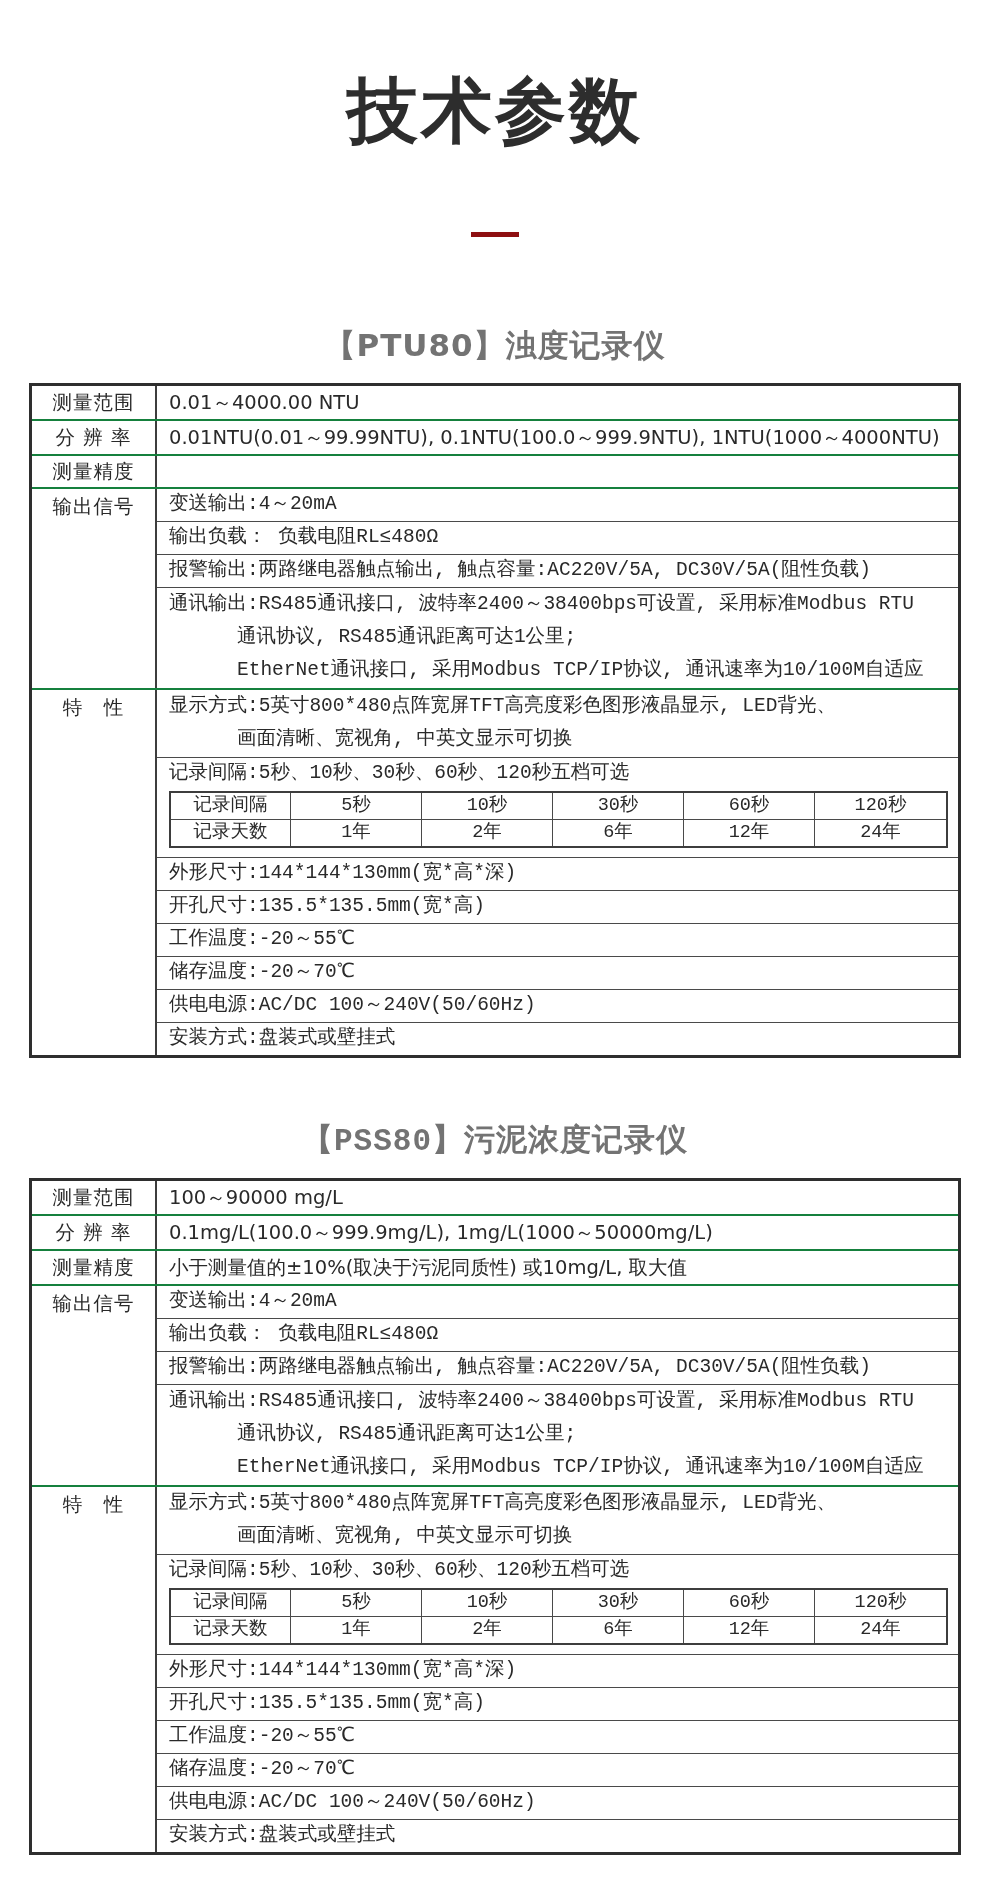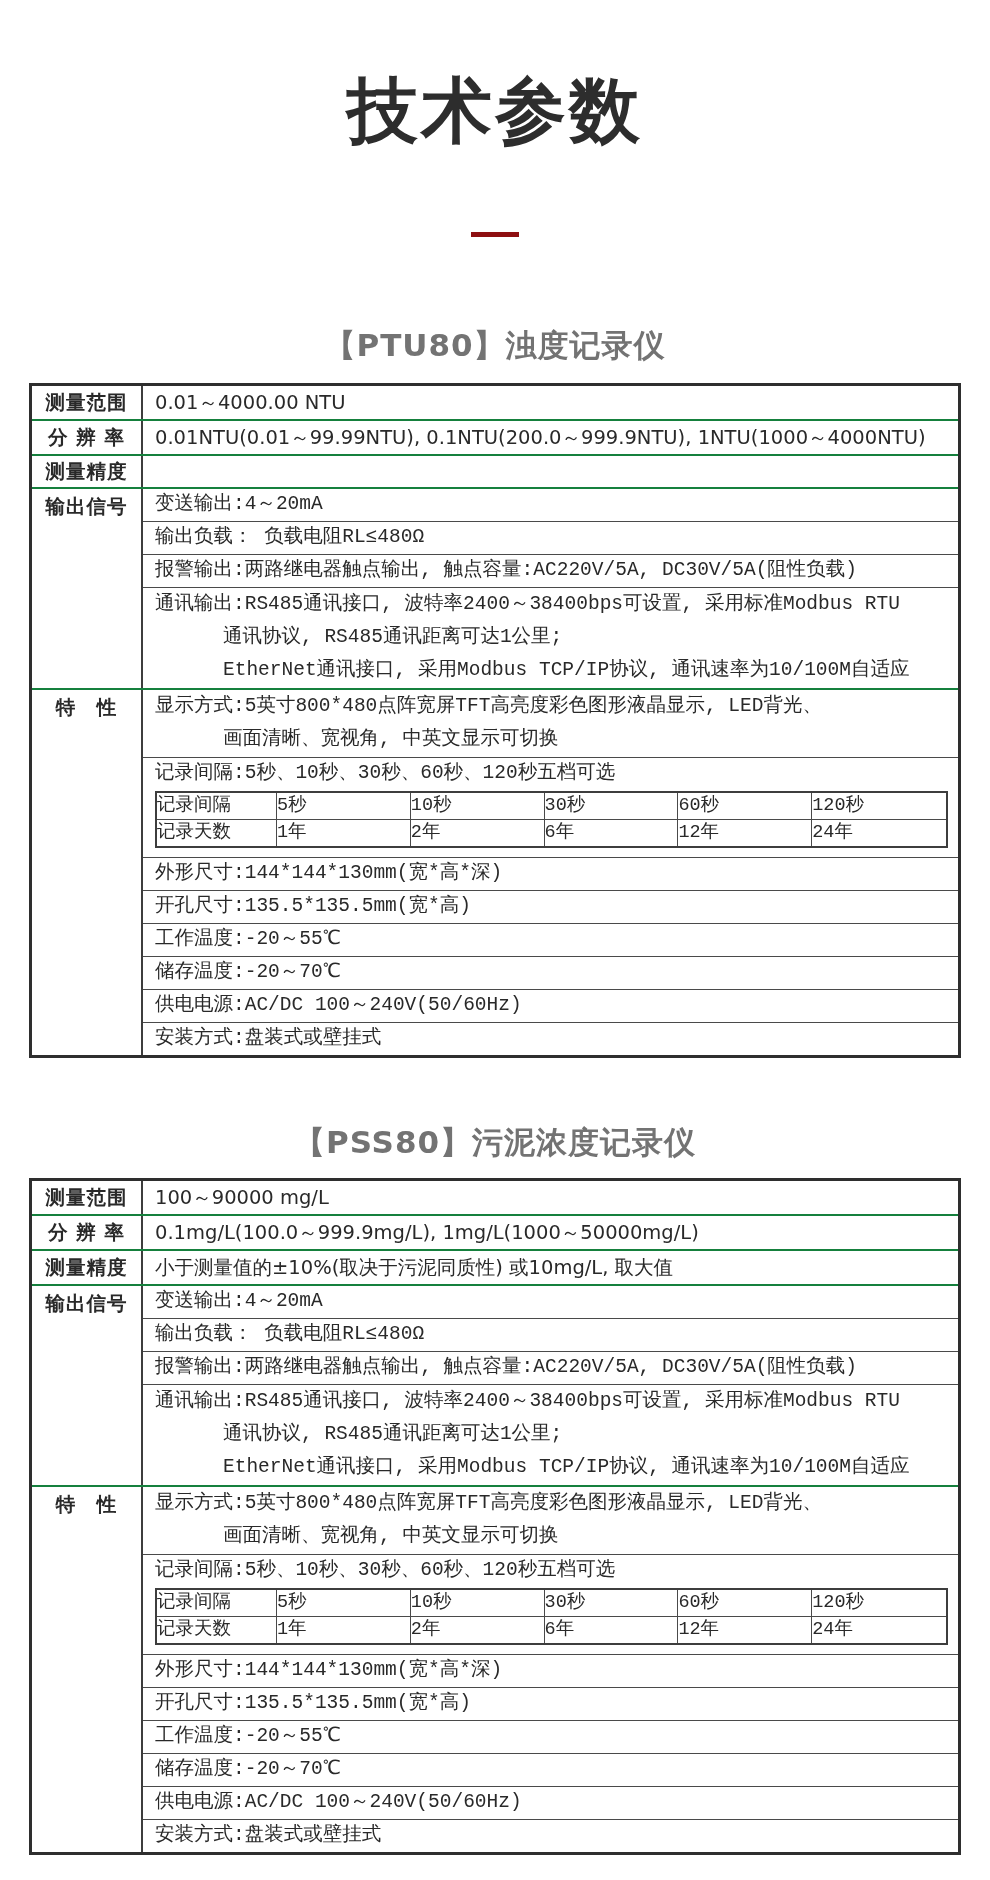--- a/index.html
+++ b/index.html
@@ -29,21 +29,21 @@
   .section-heading{
     margin:0;
     text-align:center;
     font-size:31px;
     font-weight:700;
     color:#737373;
     letter-spacing:1px;
     line-height:40px;
   }
   .section-heading.first{margin-top:88px;}
-  .section-heading.second{margin-top:64px;}
+  .section-heading.second{margin-top:64px;font-family:Liberation Mono, monospace;}
 
   .spec-table{
     width:926px;
     margin:18px auto 0;
     border:3px solid #2e2e2e;
     font-size:19.5px;
     color:#292929;
   }
   .spec-table.second{margin-top:16px;}
 
@@ -51,23 +51,22 @@
   .main-row + .main-row{border-top:2px solid #15803d;}
 
   .cell-label{
     flex:0 0 109px;
     border-right:2px solid #3d3d3d;
     display:flex;
     align-items:center;
     justify-content:center;
     text-align:center;
     letter-spacing:1px;
-    padding:0 0;
+    padding:0 7px;
     line-height:31px;
-    font-weight:bold;
   }
   .main-row.group .cell-label{align-items:flex-start;padding-top:2px;}
 
   .cell-content{flex:1;min-width:0;}
   .cell-content.single{
     display:flex;align-items:center;
     min-height:33px;
     padding:0 6px 0 12px;
     white-space:nowrap;
   }
@@ -79,21 +78,21 @@
   .sub-row .line.indent{padding-left:68px;}
   .sub-row.plain{line-height:31px;min-height:31px;white-space:nowrap;}
 
   .sub-row.record{padding:0 10px 9px 12px;}
   .sub-row.record .note{line-height:31px;white-space:nowrap;}
   .record-table{
     margin:2px 0 0 0;
     border:2px solid #3d3d3d;
     display:grid;
     grid-template-columns:120px repeat(5,1fr);
-    text-align:left;
+    text-align:center;
     font-size:18.5px;
   }
   .rt-cell{
     line-height:26px;
     min-height:26px;
     border-right:1.5px solid #4a4a4a;
     border-bottom:1.5px solid #4a4a4a;
   }
   .rt-cell:nth-child(6n){border-right:none;}
   .rt-cell:nth-child(n+7){border-bottom:none;}
@@ -112,21 +111,21 @@
 
   <div class="spec-table">
 
     <div class="main-row simple">
       <div class="cell-label">测量范围</div>
       <div class="cell-content single">0.01～4000.00 NTU</div>
     </div>
 
     <div class="main-row simple">
       <div class="cell-label">分 辨 率</div>
-      <div class="cell-content single">0.01NTU(0.01～99.99NTU), 0.1NTU(200.0～999.9NTU), 1NTU(1000～4000NTU)</div>
+      <div class="cell-content single">0.01NTU(0.01～99.99NTU), 0.1NTU(100.0～999.9NTU), 1NTU(1000～4000NTU)</div>
     </div>
 
     <div class="main-row simple">
       <div class="cell-label">测量精度</div>
     </div>
 
     <div class="main-row group">
       <div class="cell-label">输出信号</div>
       <div class="cell-content">
         <div class="sub-row plain">变送输出:4～20mA</div>

